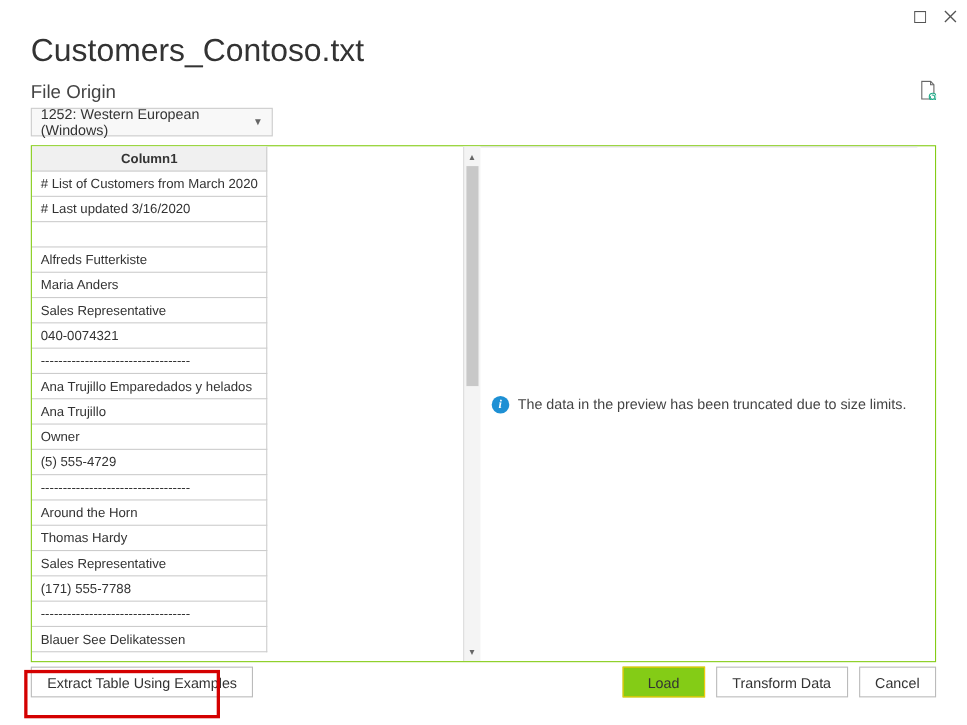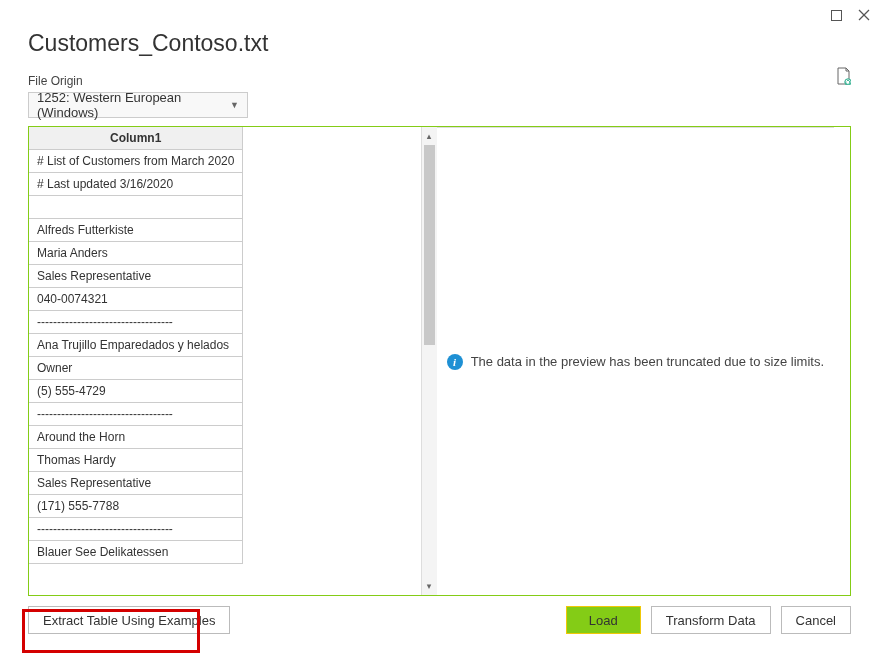--- a/index.html
+++ b/index.html
@@ -24,36 +24,36 @@
     .titlebar-icon {
       width: 14px;
       height: 14px;
       display: inline-flex;
       align-items: center;
       justify-content: center;
       color: #555;
       cursor: pointer;
     }
     .window-title {
-      font-size: 23px;
+      font-size: 29px;
       font-weight: 300;
       color: #333;
       padding: 0 28px 10px 28px;
     }
     .content {
       padding: 0 28px;
     }
     .label-row {
       display: flex;
       justify-content: space-between;
       align-items: flex-end;
       margin-bottom: 4px;
     }
     .field-label {
-      font-size: 12px;
+      font-size: 17px;
       color: #444;
     }
     .doc-icon {
       color: #555;
       cursor: pointer;
     }
     .dropdown {
       width: 220px;
       height: 26px;
       border: 1px solid #ccc;
@@ -264,20 +264,23 @@
               <td>Sales Representative</td>
             </tr>
             <tr>
               <td>040-0074321</td>
             </tr>
             <tr>
               <td>----------------------------------</td>
             </tr>
             <tr>
               <td>Ana Trujillo Emparedados y helados</td>
+            </tr>
+            <tr>
+              <td>Ana Trujillo</td>
             </tr>
             <tr>
               <td>Owner</td>
             </tr>
             <tr>
               <td>(5) 555-4729</td>
             </tr>
             <tr>
               <td>----------------------------------</td>
             </tr>

